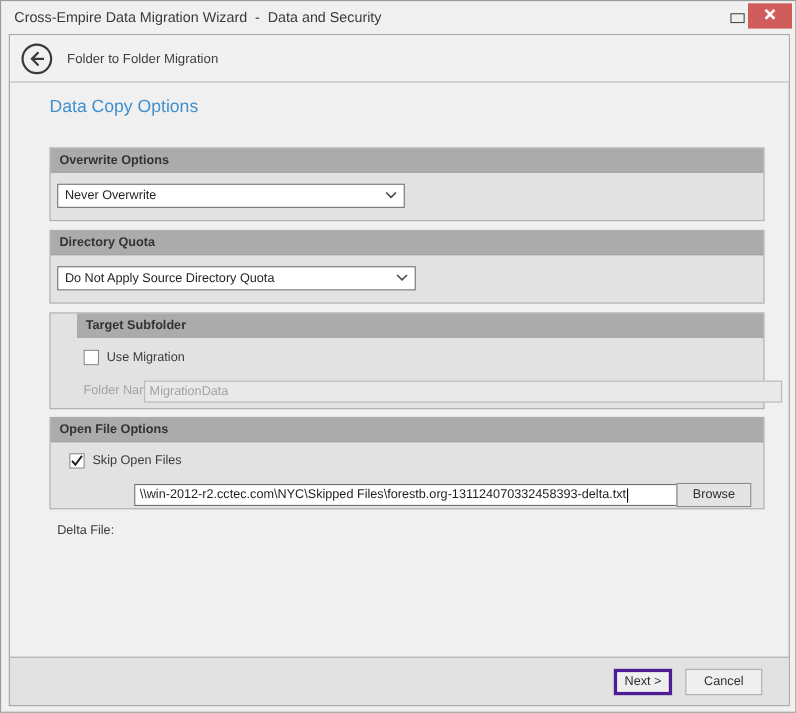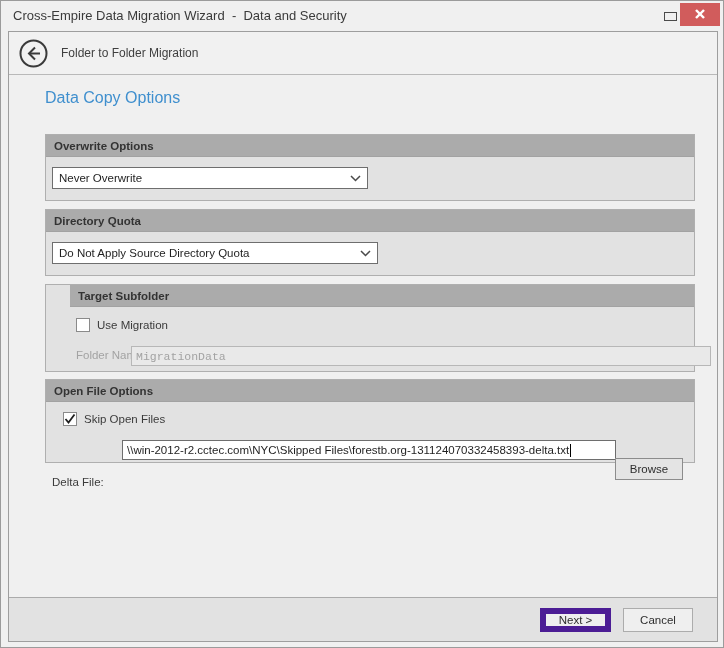--- a/index.html
+++ b/index.html
@@ -84,21 +84,21 @@
   .checkbox-label { margin-left:7px; font-size:11.5px; color:#3B3B3B; }
 
   .field-label { position:absolute; font-size:11.5px; color:#3B3B3B; }
   .field-label.disabled { color:#A3A3A3; }
 
   .fake-input {
     position:absolute; height:20px; display:flex; align-items:center;
     padding:0 4px; font-size:11.5px; overflow:hidden; white-space:pre;
   }
   .input-disabled {
-    background:#E9E9E9; border:1px solid #B7B7B7; color:#A3A3A3;font-family:Liberation Mono, monospace;
+    background:#E9E9E9; border:1px solid #B7B7B7; color:#A3A3A3;
   }
   .input-active {
     background:#ffffff; border:1px solid #6E6E6E; color:#1F1F1F;
   }
   .caret { width:1px; height:13px; background:#000; flex:none; margin-left:1px; }
 
   .browse-btn {
     position:absolute; width:68px; height:22px;
     background:#E4E4E4; border:1px solid #8C8C8C;
     display:flex; align-items:center; justify-content:center;
@@ -109,21 +109,21 @@
     position:absolute; left:0; right:0; bottom:0; height:44px;
     background:#E2E2E2; border-top:1px solid #ABABAB;
     display:flex; align-items:center; justify-content:flex-end; gap:12px;
     padding-right:24px;
   }
   .btn {
     height:24px; background:#EFEFEF; border:1px solid #ACACAC;
     display:flex; align-items:center; justify-content:center;
     font-size:11.5px; color:#2E2E2E; cursor:pointer;
   }
-  .btn-next { width:71px; border:6px solid #4c1d95; }
+  .btn-next { width:53px; border:3px solid #4c1d95; }
   .btn-cancel { width:70px; }
 </style>
 </head>
 <body>
 
 <div class="window">
 
   <div class="titlebar">
     <span class="title-text">Cross-Empire Data Migration Wizard  -  Data and Security</span>
     <div class="btn-max"></div>
@@ -213,21 +213,21 @@
               <polyline points="1.5,6 4.5,9.5 10.5,1.5" fill="none" stroke="#1F1F1F" stroke-width="1.8"></polyline>
             </svg>
           </span>
           <span class="checkbox-label">Skip Open Files</span>
         </div>
         <span class="field-label" style="left:6px; top:41px;margin-top:33px;">Delta File:</span>
         <div class="fake-input input-active" style="left:76px; top:38px; width:494px;">
           <span>\\win-2012-r2.cctec.com\NYC\Skipped Files\forestb.org-131124070332458393-delta.txt</span>
           <span class="caret"></span>
         </div>
-        <div class="browse-btn" style="left:569px; top:37px;margin-top:19px;">
+        <div class="browse-btn" style="left:569px; top:37px;">
           <span>Browse</span>
         </div>
       </div>
     </div>
 
     <div class="footer">
       <div class="btn btn-next">
         <span>Next &gt;</span>
       </div>
       <div class="btn btn-cancel">

